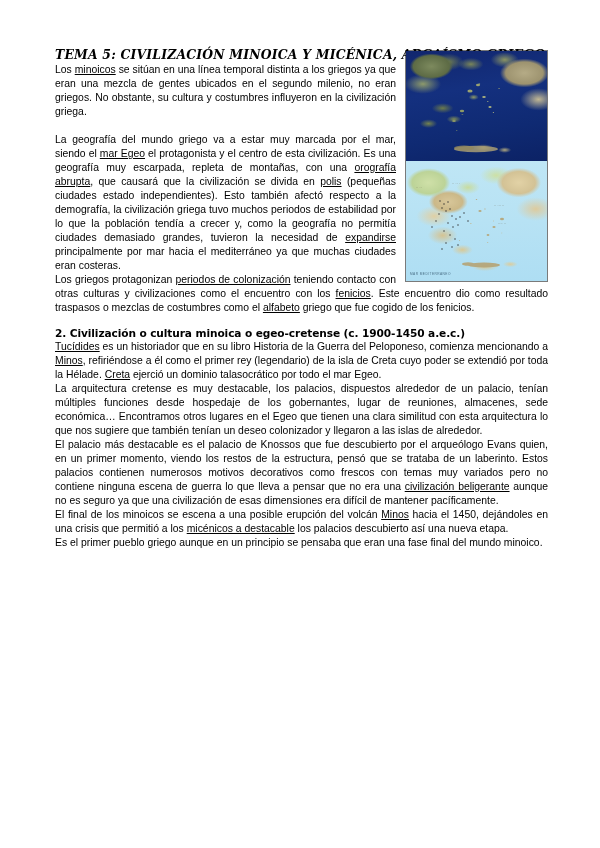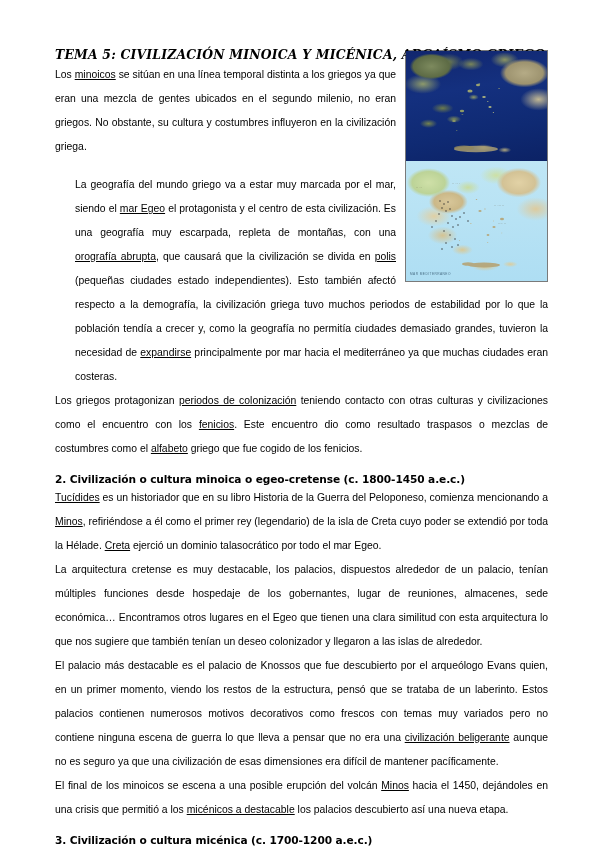--- a/index.html
+++ b/index.html
@@ -48,29 +48,28 @@
     margin: 0;
     letter-spacing: -0.1px;
   }
   .sec-heading.spaced {
     margin-top: 11px;
   }
 
   
   .para {
     font-size: 10.4px;
-    line-height: 24px;
+    line-height: 14px;
     text-align: justify;
     text-justify: inter-word;
     margin: 0;
     hyphens: none;
   }
   .para.gap {
     margin-top: 14px;
-    margin-left: 20px;
   }
   .para.tight {
     margin-top: 0;
   }
   .u {
     text-decoration: underline;
     text-underline-offset: 1px;
   }
   .it {
   }
@@ -252,28 +251,28 @@
 
     <h1 class="doc-title">TEMA 5: CIVILIZACIÓN MINOICA Y MICÉNICA, ARCAÍSMO GRIEGO</h1>
 
 
     <p class="para tight"><span>Los </span><span class="u">minoicos</span><span> se sitúan en una línea temporal distinta a los griegos ya que eran una mezcla de gentes ubicados en el segundo milenio, no eran griegos. No obstante, su cultura y costumbres influyeron en la civilización griega.</span></p>
 
     <p class="para gap"><span>La geografía del mundo griego va a estar muy marcada por el mar, siendo el </span><span class="u">mar Egeo</span><span> el protagonista y el centro de esta civilización. Es una geografía muy escarpada, repleta de montañas, con una </span><span class="u">orografía abrupta</span><span>, que causará que la civilización se divida en </span><span class="u">polis</span><span> (pequeñas ciudades estado independientes). Esto también afectó respecto a la demografía, la civilización griega tuvo muchos periodos de estabilidad por lo que la población tendía a crecer y, como la geografía no permitía ciudades demasiado grandes, tuvieron la necesidad de </span><span class="u">expandirse</span><span> principalmente por mar hacia el mediterráneo ya que muchas ciudades eran costeras.</span></p>
 
     <p class="para tight"><span>Los griegos protagonizan </span><span class="u">periodos de colonización</span><span> teniendo contacto con otras culturas y civilizaciones como el encuentro con los </span><span class="u">fenicios</span><span>. Este encuentro dio como resultado traspasos o mezclas de costumbres como el </span><span class="u">alfabeto</span><span> griego que fue cogido de los fenicios.</span></p>
 
-    <h2 class="sec-heading spaced">2. Civilización o cultura minoica o egeo-cretense (c. 1800-1450 a.e.c.)</h2>
+    <h2 class="sec-heading spaced">2. Civilización o cultura minoica o egeo-cretense (c. 1900-1450 a.e.c.)</h2>
 
     <p class="para tight"><span class="u">Tucídides</span><span> es un historiador que en su libro </span><span class="it">Historia de la Guerra del Peloponeso</span><span>, comienza mencionando a </span><span class="u">Minos</span><span>, refiriéndose a él como el primer rey (legendario) de la isla de Creta cuyo poder se extendió por toda la Hélade. </span><span class="u">Creta</span><span> ejerció un dominio talasocrático por todo el mar Egeo.</span></p>
 
     <p class="para tight">La arquitectura cretense es muy destacable, los palacios, dispuestos alrededor de un palacio, tenían múltiples funciones desde hospedaje de los gobernantes, lugar de reuniones, almacenes, sede económica… Encontramos otros lugares en el Egeo que tienen una clara similitud con esta arquitectura lo que nos sugiere que también tenían un deseo colonizador y llegaron a las islas de alrededor.</p>
 
     <p class="para tight"><span>El palacio más destacable es el </span><span class="it">palacio de Knossos</span><span> que fue descubierto por el arqueólogo Evans quien, en un primer momento, viendo los restos de la estructura, pensó que se trataba de un laberinto. Estos palacios contienen numerosos motivos decorativos como frescos con temas muy variados pero no contiene ninguna escena de guerra lo que lleva a pensar que no era una </span><span class="u">civilización beligerante</span><span> aunque no es seguro ya que una civilización de esas dimensiones era difícil de mantener pacíficamente.</span></p>
 
     <p class="para tight"><span>El final de los minoicos se escena a una posible erupción del volcán </span><span class="u">Minos</span><span> hacia el 1450, dejándoles en una crisis que permitió a los </span><span class="u">micénicos a destacable</span><span> los palacios descubierto así una nueva etapa.</span></p>
 
-    <h2 class="sec-heading spaced">3. Civilización o cultura micénica (c. 1700-1200 a.e.c.)</h2>
-
-
+
+
+    <p class="para tight">Es el primer pueblo griego aunque en un principio se pensaba que eran una fase final del mundo minoico.</p>
 
   </div>
 </div>
 
 </body></html>

